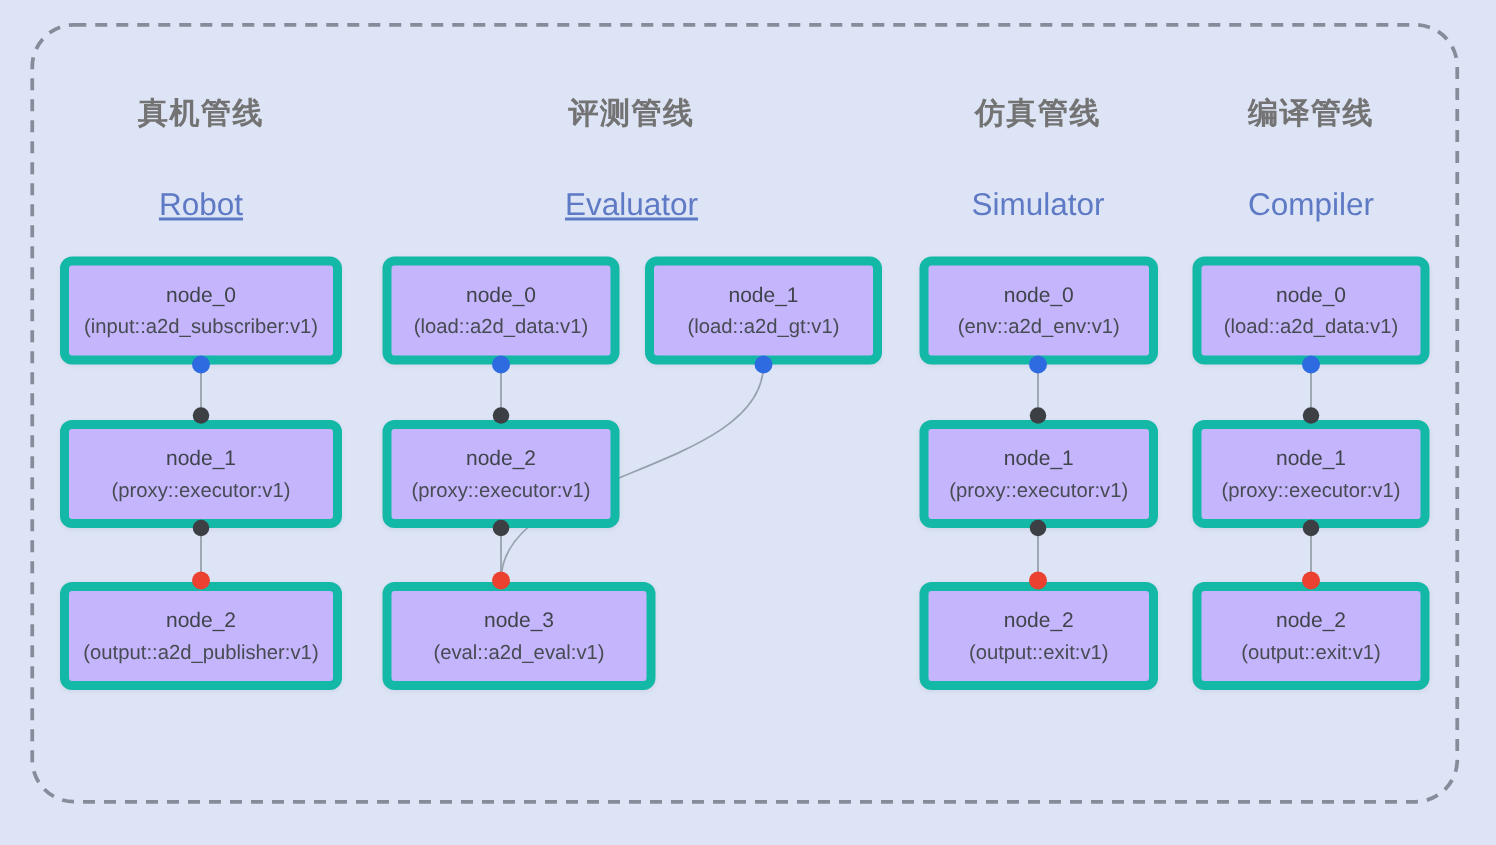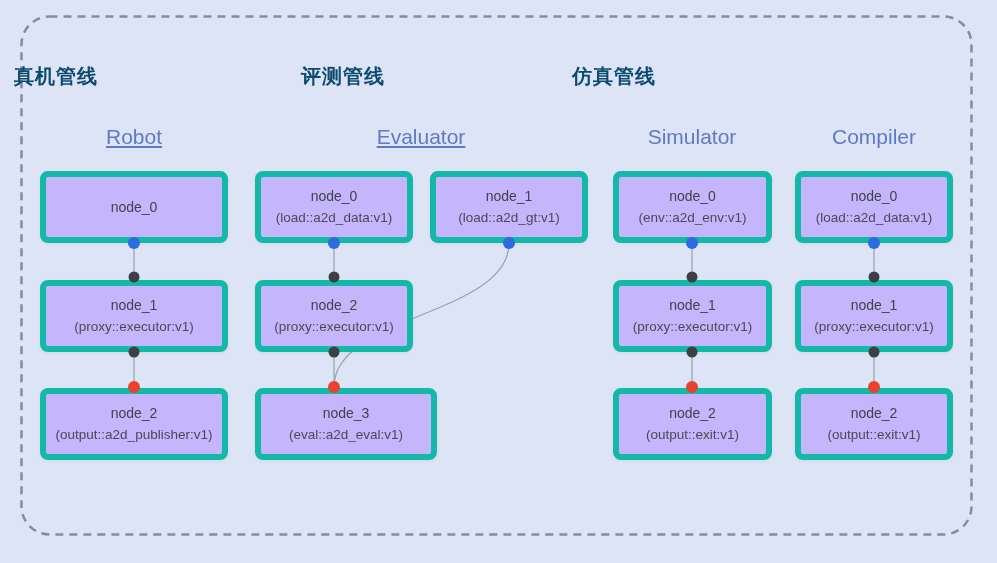--- a/index.html
+++ b/index.html
@@ -16,24 +16,24 @@
   .layer{
     position:absolute;left:0;top:0;width:997px;height:563px;
     pointer-events:none;
   }
   .edges-layer{z-index:1;}
   .nodes-layer{z-index:2;}
   .dots-layer{z-index:3;}
   .pipe-title{
     position:absolute;
     width:240px;
-    text-align:left;
+    text-align:center;
     font-size:20px;
     font-weight:700;
-    color:#0c4a6e;
+    color:#737373;
     line-height:28px;
     letter-spacing:1px;
   }
   .pipe-subtitle{
     position:absolute;
     width:240px;
     text-align:center;
     font-size:21px;
     font-weight:400;
     color:#5f7ac5;
@@ -86,20 +86,21 @@
     <path d="M874 352 L874 387" fill="none" stroke-width="1.2" stroke="#98a1ae"></path>
   </svg>
 
   <div class="layer nodes-layer">
 
     <div class="pipe-title" style="left:14px;top:62px;">真机管线</div>
     <div class="pipe-subtitle" style="left:14px;top:123px;text-decoration:underline;">Robot</div>
 
     <div class="node-box" style="left:40px;top:171px;width:188px;">
       <span class="node-name">node_0</span>
+      <span class="node-type">(input::a2d_subscriber:v1)</span>
     </div>
     <div class="node-box" style="left:40px;top:280px;width:188px;">
       <span class="node-name">node_1</span>
       <span class="node-type">(proxy::executor:v1)</span>
     </div>
     <div class="node-box" style="left:40px;top:388px;width:188px;">
       <span class="node-name">node_2</span>
       <span class="node-type">(output::a2d_publisher:v1)</span>
     </div>
 
@@ -132,20 +133,21 @@
     </div>
     <div class="node-box" style="left:613px;top:280px;width:159px;">
       <span class="node-name">node_1</span>
       <span class="node-type">(proxy::executor:v1)</span>
     </div>
     <div class="node-box" style="left:613px;top:388px;width:159px;">
       <span class="node-name">node_2</span>
       <span class="node-type">(output::exit:v1)</span>
     </div>
 
+    <div class="pipe-title" style="left:754px;top:62px;">编译管线</div>
     <div class="pipe-subtitle" style="left:754px;top:123px;">Compiler</div>
 
     <div class="node-box" style="left:795px;top:171px;width:158px;">
       <span class="node-name">node_0</span>
       <span class="node-type">(load::a2d_data:v1)</span>
     </div>
     <div class="node-box" style="left:795px;top:280px;width:158px;">
       <span class="node-name">node_1</span>
       <span class="node-type">(proxy::executor:v1)</span>
     </div>

